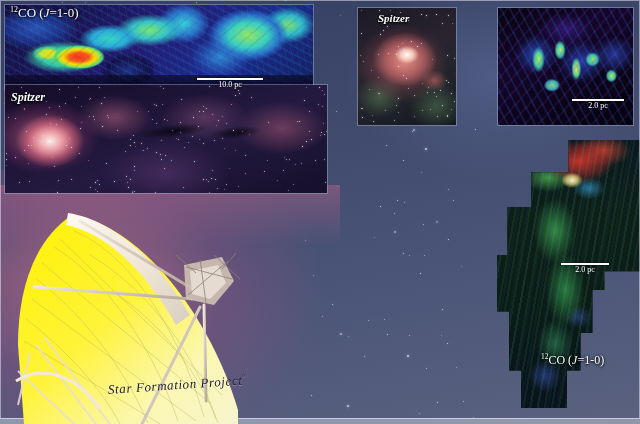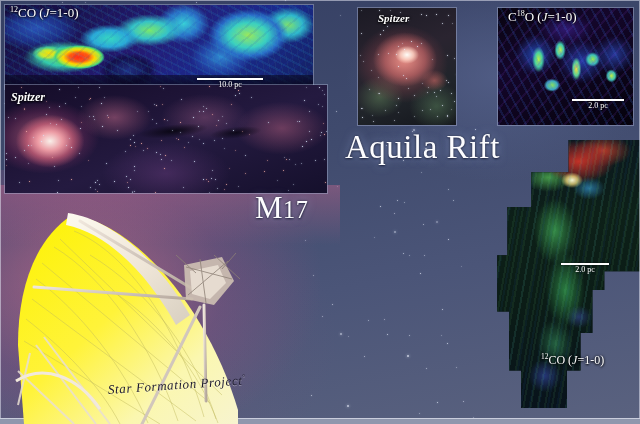--- a/index.html
+++ b/index.html
@@ -562,23 +562,20 @@
         <i class="" style="left:27.5%;top:87.0%;opacity:0.58"></i>
         <i class="" style="left:20.4%;top:59.4%;opacity:0.44"></i>
         <i class="" style="left:60.4%;top:32.3%;opacity:0.98"></i>
       </div>
   </div>
   <div class="plabel spitzer-label" style="left:378px;top:12px;font-size:11px;">Spitzer</div>
 
   <div class="panel panel-edge" id="aq-c18o">
     <div class="filaments"></div>
   </div>
-  <div class="plabel" style="left:508px;top:9px;font-size:13px;">
-    <span>C</span><span class="sup">18</span><span>O (</span><span class="it">J</span><span>=1-0)</span>
-  </div>
   <div class="scalebar" style="left:572px;top:99px;width:52px;">
     <div class="bar"></div>
     <div class="txt">2.0 pc</div>
   </div>
 
   <div class="panel" id="orion">
     <div class="streaks"></div>
   </div>
   <div class="scalebar" style="left:561px;top:263px;width:48px;">
     <div class="bar"></div>
@@ -647,25 +644,21 @@
     <g stroke="#e9dfd2" stroke-width="2" fill="none" opacity=".85">
       <path d="M36,150 L96,229"></path>
       <path d="M18,176 L74,229"></path>
       <path d="M30,158 L18,210"></path>
       <path d="M44,142 L110,229"></path>
     </g>
 
     <path d="M16,186 C44,168 78,182 100,214" stroke="#f2e9dc" stroke-width="3" fill="none"></path>
   </svg>
 
-  <div class="bigtitle" id="title-aquila">Aquila Rift</div>
-
-  <div class="bigtitle" id="title-m17">
-    <span>M</span><span class="sc">17</span>
-  </div>
+
 
 
   <div id="brand">
     <span>Star Formation Project</span><span class="deg">°</span>
   </div>
 
   <div class="frame-line"></div>
   <div class="bottom-strip"></div>
 </div>
 

